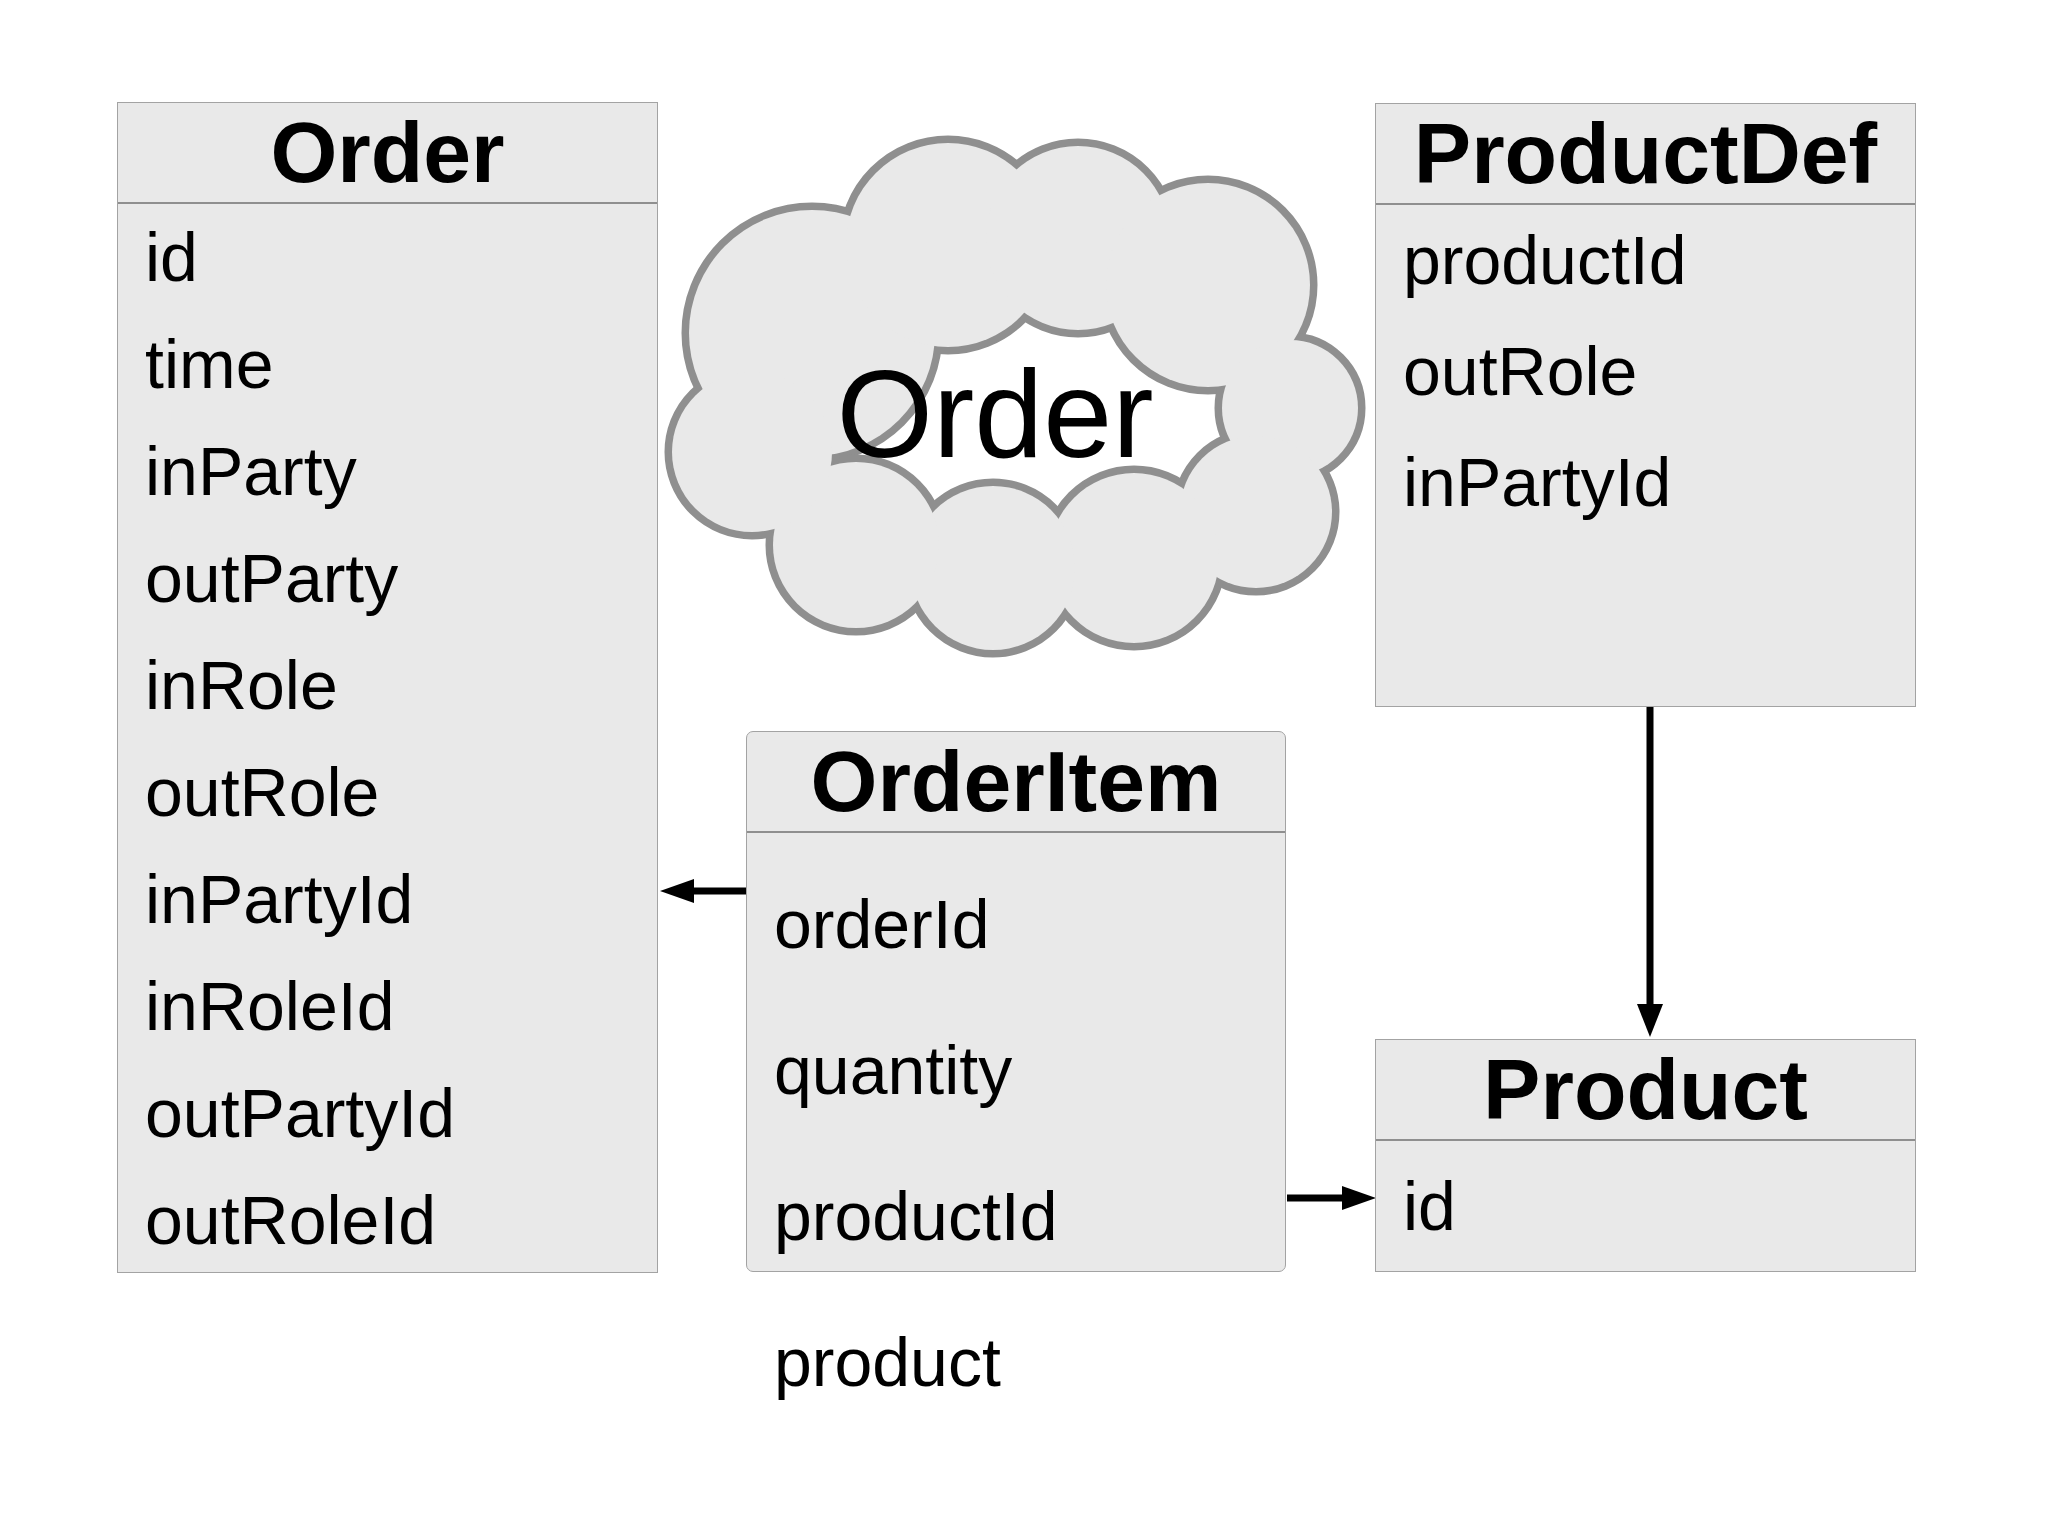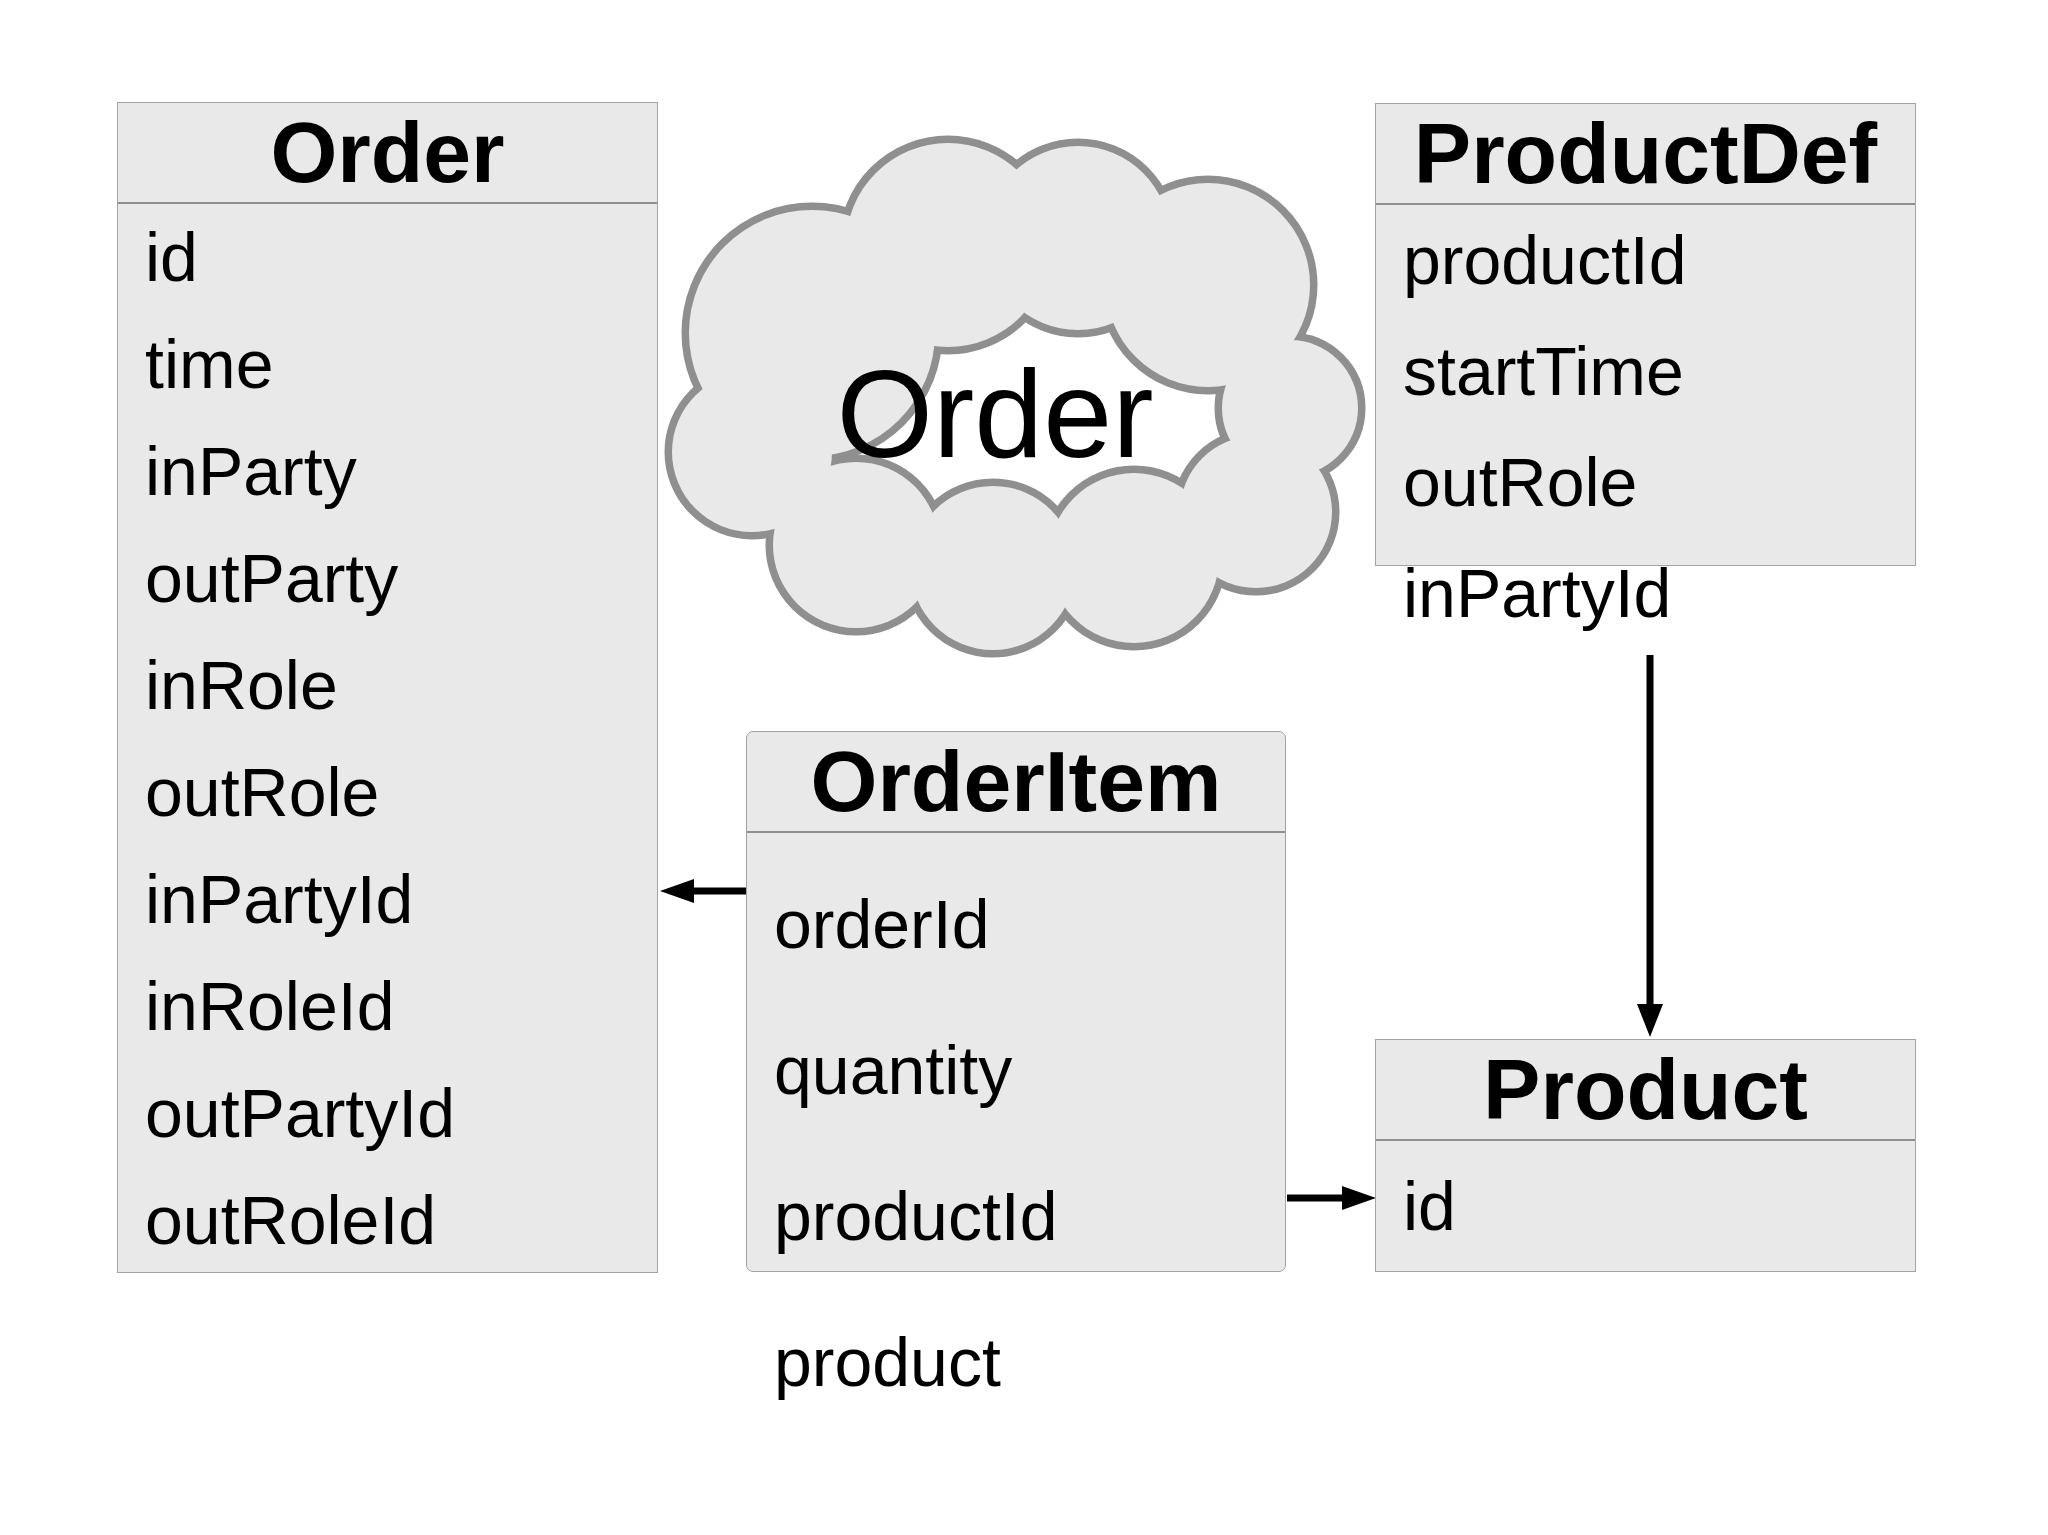--- a/index.html
+++ b/index.html
@@ -29,21 +29,21 @@
     white-space:nowrap;
   }
   .etable ul.t-fields { list-style:none; margin:0; padding:0; }
   .etable ul.t-fields li {
     padding-left:27px; font-size:68px; white-space:nowrap;
   }
   .etable ul.t-fields li.italic { }
 
   .t-order       { left:117px;  top:102px;  width:541px; height:1171px; }
   .t-order li       { height:107px; line-height:107px; }
-  .t-productdef  { left:1375px; top:103px;  width:541px; height:463px; }
+  .t-productdef  { left:1375px; top:103px;  width:541px; height:604px; }
   .t-productdef li  { height:111px; line-height:111px; }
   .t-orderitem   { left:746px;  top:731px;  width:540px; height:541px;border-radius:7px; }
   .t-orderitem li   { height:110px; line-height:110px;margin-top:36px; }
   .t-product     { left:1375px; top:1039px; width:541px; height:233px; }
   .t-product li     { height:131px; line-height:131px; }
 
   .arrow line    { stroke:#000; stroke-width:7px; }
   .arrow polygon { fill:#000; }
 </style>
 </head>
@@ -103,21 +103,20 @@
         <li>inRoleId</li>
         <li>outPartyId</li>
         <li>outRoleId</li>
       </ul>
   </div>
 
   <div class="etable t-productdef">
     <div class="t-header">ProductDef</div>
     <ul class="t-fields">
         <li>productId</li>
-        <li>startTime</li>
         <li>outRole</li>
         <li class="italic">inPartyId</li>
       </ul>
   </div>
 
   <div class="etable t-orderitem">
     <div class="t-header">OrderItem</div>
     <ul class="t-fields">
         <li>orderId</li>
         <li>quantity</li>

